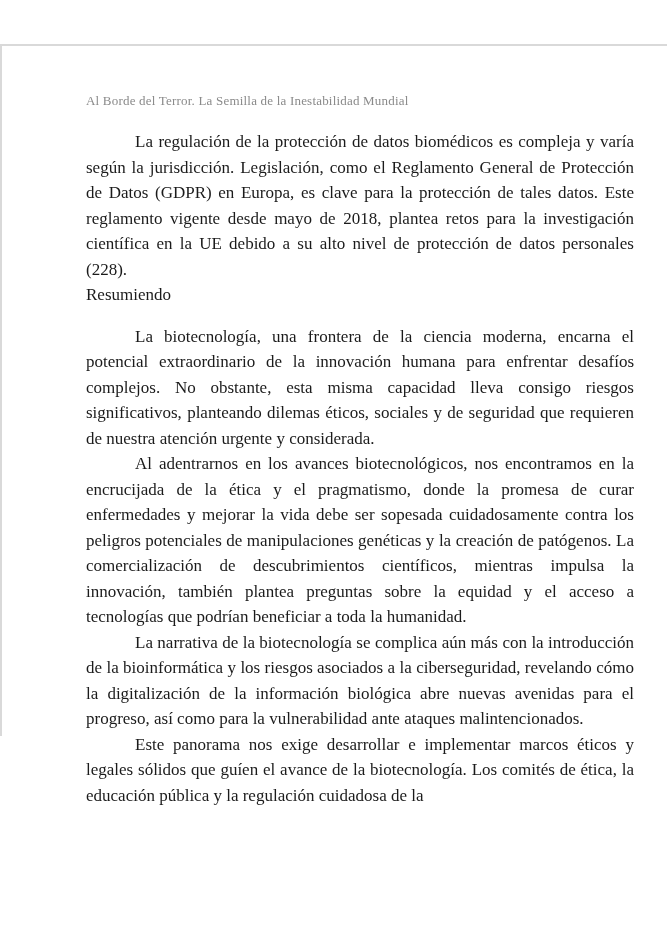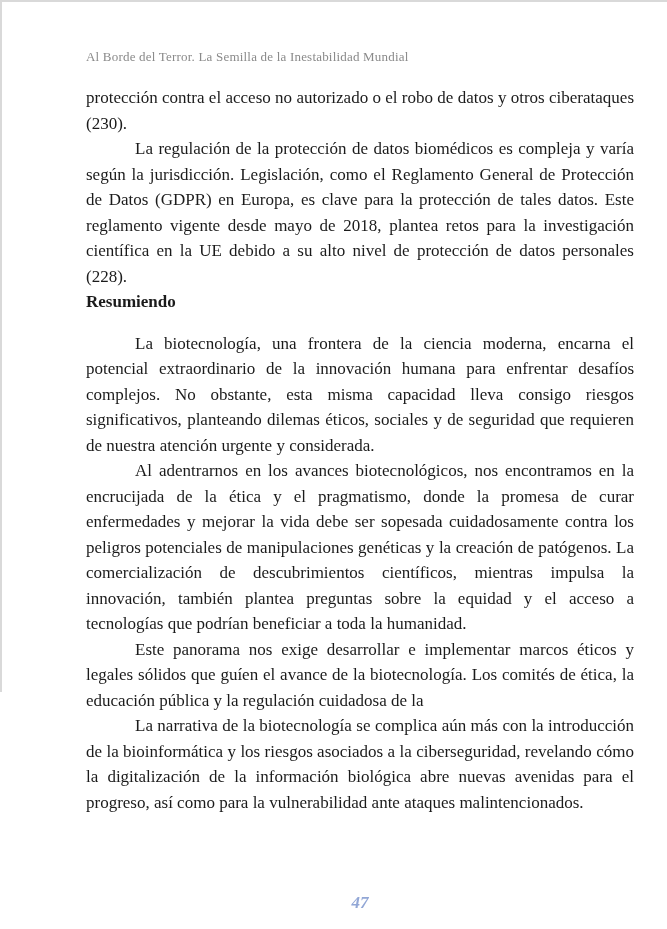--- a/index.html
+++ b/index.html
@@ -14,20 +14,21 @@
     font-family: "Liberation Serif", serif;
   }
   .page {
     position: relative;
     width: 667px;
     height: 692px;
     box-sizing: border-box;
     background: #ffffff;
     border-top: 2px solid #d9d9d9;
     border-left: 2px solid #d9d9d9;
+    margin-top: 44px;
   }
   .running-header {
     position: absolute;
     left: 84px;
     top: 47px;
     width: 548px;
     font-size: 13px;
     line-height: 16px;
     color: #8a8a8a;
     letter-spacing: 0.2px;
@@ -46,21 +47,21 @@
     margin: 0;
     padding: 0;
   }
   .content p.indent {
     text-indent: 49px;
   }
   .section-heading {
     margin: 0 0 16px 0;
     font-size: 17px;
     line-height: 25.5px;
-    font-weight: bold;
+    font-weight: normal;
     color: #1b1b1b;
     text-align: left;
   }
   .page-number {
     position: absolute;
     left: 84px;
     top: 888px;
     width: 548px;
     text-align: center;
     font-size: 17px;
@@ -72,31 +73,30 @@
 </style>
 </head>
 <body>
 
 <div class="page">
 
   <div class="running-header">Al Borde del Terror. La Semilla de la Inestabilidad Mundial</div>
 
   <div class="content">
 
-    <p>protección contra el acceso no autorizado o el robo de datos y otros ciberataques (230).</p>
 
     <p class="indent">La regulación de la protección de datos biomédicos es compleja y varía según la jurisdicción. Legislación, como el Reglamento General de Protección de Datos (GDPR) en Europa, es clave para la protección de tales datos. Este reglamento vigente desde mayo de 2018, plantea retos para la investigación científica en la UE debido a su alto nivel de protección de datos personales (228).</p>
 
     <h2 class="section-heading">Resumiendo</h2>
 
     <p class="indent">La biotecnología, una frontera de la ciencia moderna, encarna el potencial extraordinario de la innovación humana para enfrentar desafíos complejos. No obstante, esta misma capacidad lleva consigo riesgos significativos, planteando dilemas éticos, sociales y de seguridad que requieren de nuestra atención urgente y considerada.</p>
 
     <p class="indent">Al adentrarnos en los avances biotecnológicos, nos encontramos en la encrucijada de la ética y el pragmatismo, donde la promesa de curar enfermedades y mejorar la vida debe ser sopesada cuidadosamente contra los peligros potenciales de manipulaciones genéticas y la creación de patógenos. La comercialización de descubrimientos científicos, mientras impulsa la innovación, también plantea preguntas sobre la equidad y el acceso a tecnologías que podrían beneficiar a toda la humanidad.</p>
 
+    <p class="indent">La narrativa de la biotecnología se complica aún más con la introducción de la bioinformática y los riesgos asociados a la ciberseguridad, revelando cómo la digitalización de la información biológica abre nuevas avenidas para el progreso, así como para la vulnerabilidad ante ataques malintencionados.</p>
+
     <p class="indent">Este panorama nos exige desarrollar e implementar marcos éticos y legales sólidos que guíen el avance de la biotecnología. Los comités de ética, la educación pública y la regulación cuidadosa de la</p>
-
-    <p class="indent">La narrativa de la biotecnología se complica aún más con la introducción de la bioinformática y los riesgos asociados a la ciberseguridad, revelando cómo la digitalización de la información biológica abre nuevas avenidas para el progreso, así como para la vulnerabilidad ante ataques malintencionados.</p>
 
   </div>
 
   <div class="page-number">47</div>
 
 </div>
 
 </body></html>

